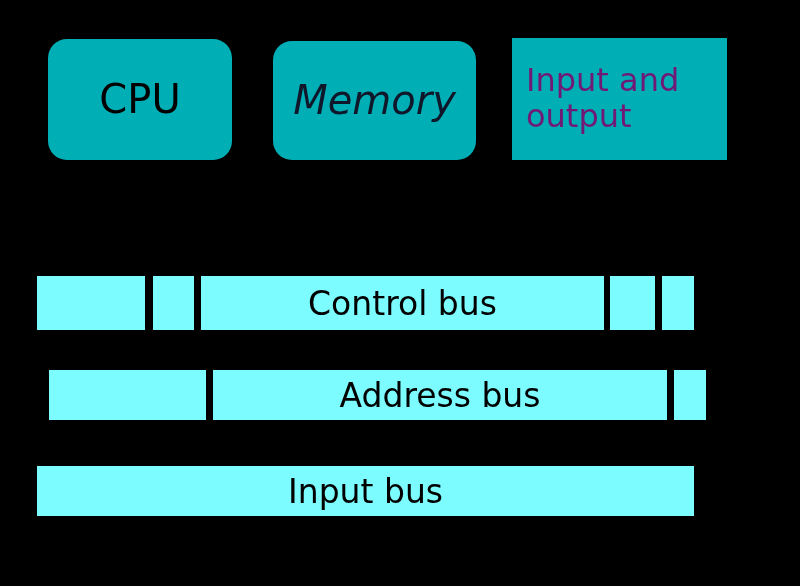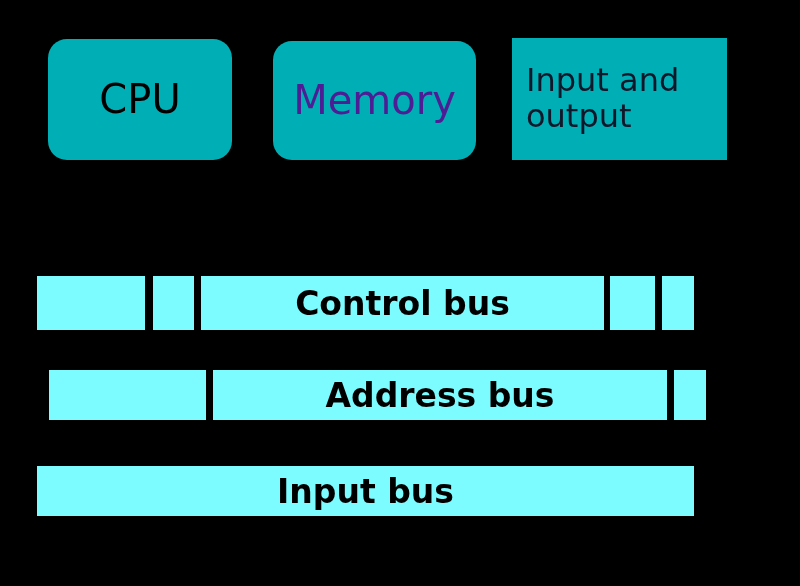--- a/index.html
+++ b/index.html
@@ -36,21 +36,20 @@
     justify-content: flex-start;
     text-align: left;
     padding-left: 14px;
     padding-right: 6px;
   }
   .bus-row {
     position: absolute;
     left: 0;
     top: 0;
     width: 800px;
-    font-weight: bold;
   }
   .bus-segment {
     position: absolute;
     background: #7cfcff;
     box-sizing: border-box;
   }
   .bus-label {
     position: absolute;
     color: #000000;
     display: flex;
@@ -59,22 +58,22 @@
     text-align: center;
     pointer-events: none;
     white-space: nowrap;
   }
 </style>
 </head>
 <body>
 
 <div id="diagram" style="background: rgb(0, 0, 0);">
     <div class="component-box centered" style="left: 48px; top: 39px; width: 184px; height: 121px; background: rgb(0, 175, 181); color: rgb(0, 0, 0); font-size: 40px;"><span>CPU</span></div>
-    <div class="component-box centered" style="left: 273px; top: 41px; width: 203px; height: 119px; background: rgb(0, 175, 181); color: #4c1d95; font-size: 40px;"><span>Memory</span></div>
-    <div class="component-box left-aligned" style="left: 512px; top: 38px; width: 215px; height: 122px; background: rgb(0, 175, 181); color: #0f172a; font-size: 32px;"><span>Input and
+    <div class="component-box centered" style="left: 273px; top: 41px; width: 203px; height: 119px; background: rgb(0, 175, 181); color: #0f172a; font-size: 40px; font-style: italic;"><span>Memory</span></div>
+    <div class="component-box left-aligned" style="left: 512px; top: 38px; width: 215px; height: 122px; background: rgb(0, 175, 181); color: #701a75; font-size: 32px;"><span>Input and
 output</span></div>
     <div class="bus-row" style="top: 276px; height: 54px;">
       <div class="bus-segment" style="left: 37px; top: 0px; width: 108px; height: 54px; background: rgb(124, 252, 255);"></div>
       <div class="bus-segment" style="left: 153px; top: 0px; width: 41px; height: 54px; background: rgb(124, 252, 255);"></div>
       <div class="bus-segment" style="left: 201px; top: 0px; width: 403px; height: 54px; background: rgb(124, 252, 255);"></div>
       <div class="bus-segment" style="left: 610px; top: 0px; width: 45px; height: 54px; background: rgb(124, 252, 255);"></div>
       <div class="bus-segment" style="left: 662px; top: 0px; width: 32px; height: 54px; background: rgb(124, 252, 255);"></div>
       <div class="bus-label" style="left: 201px; top: 0px; width: 403px; height: 54px; font-size: 33px; color: rgb(0, 0, 0);">Control bus</div>
     </div>
     <div class="bus-row" style="top: 370px; height: 50px; margin-left: 12px;">

